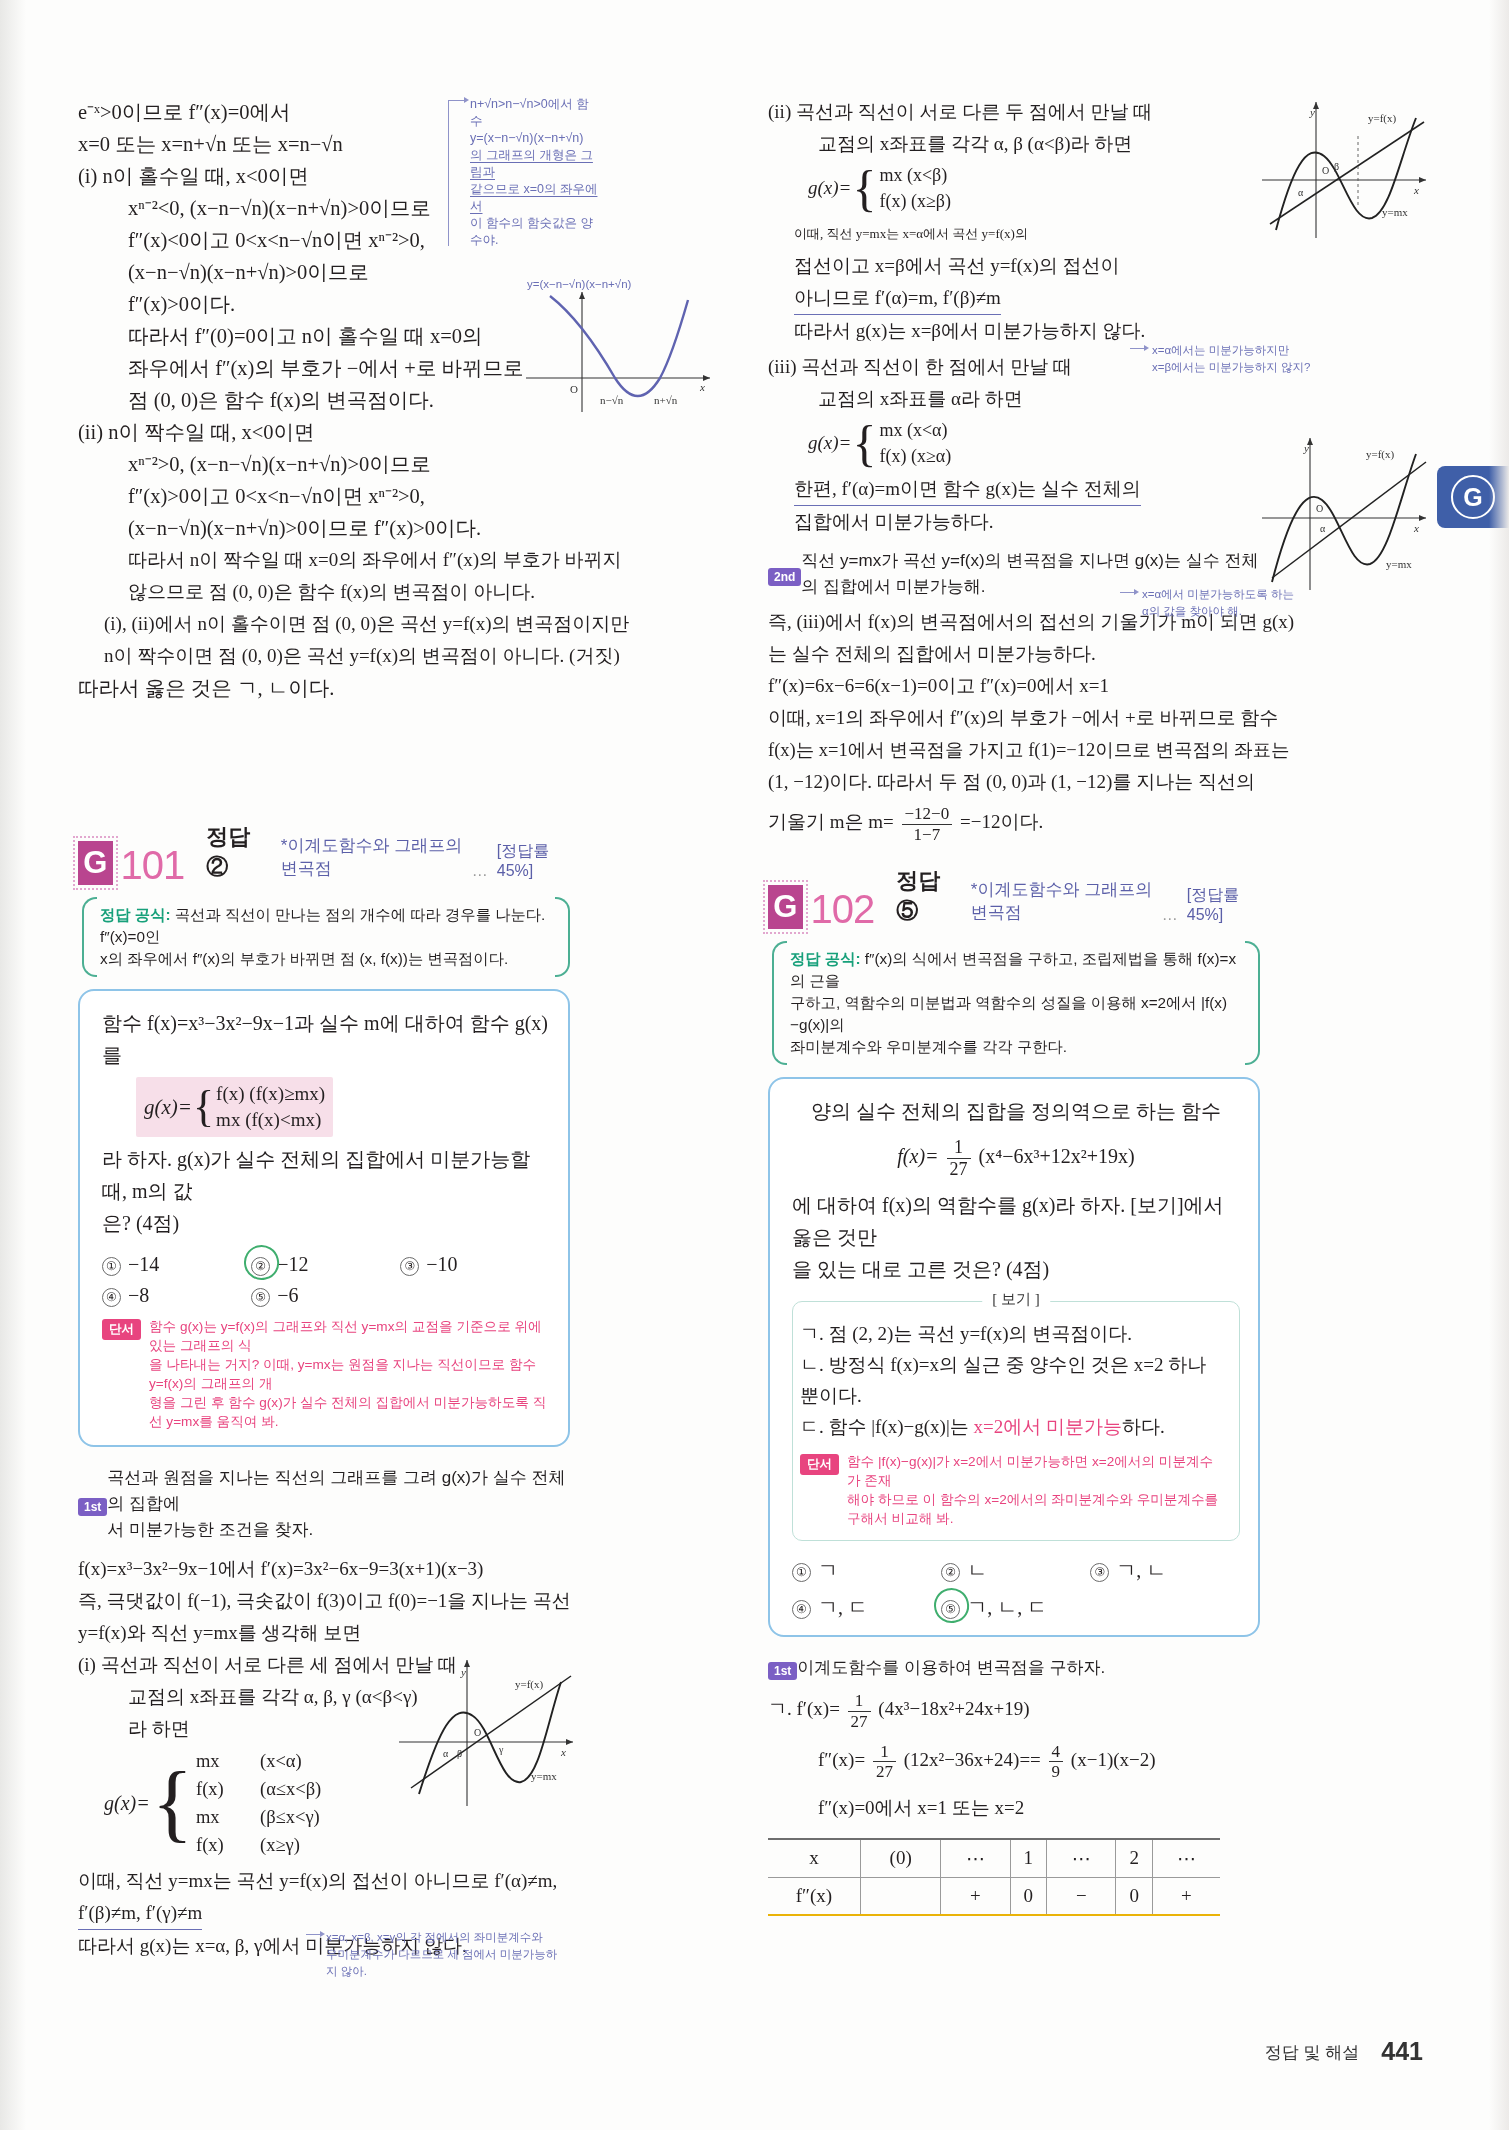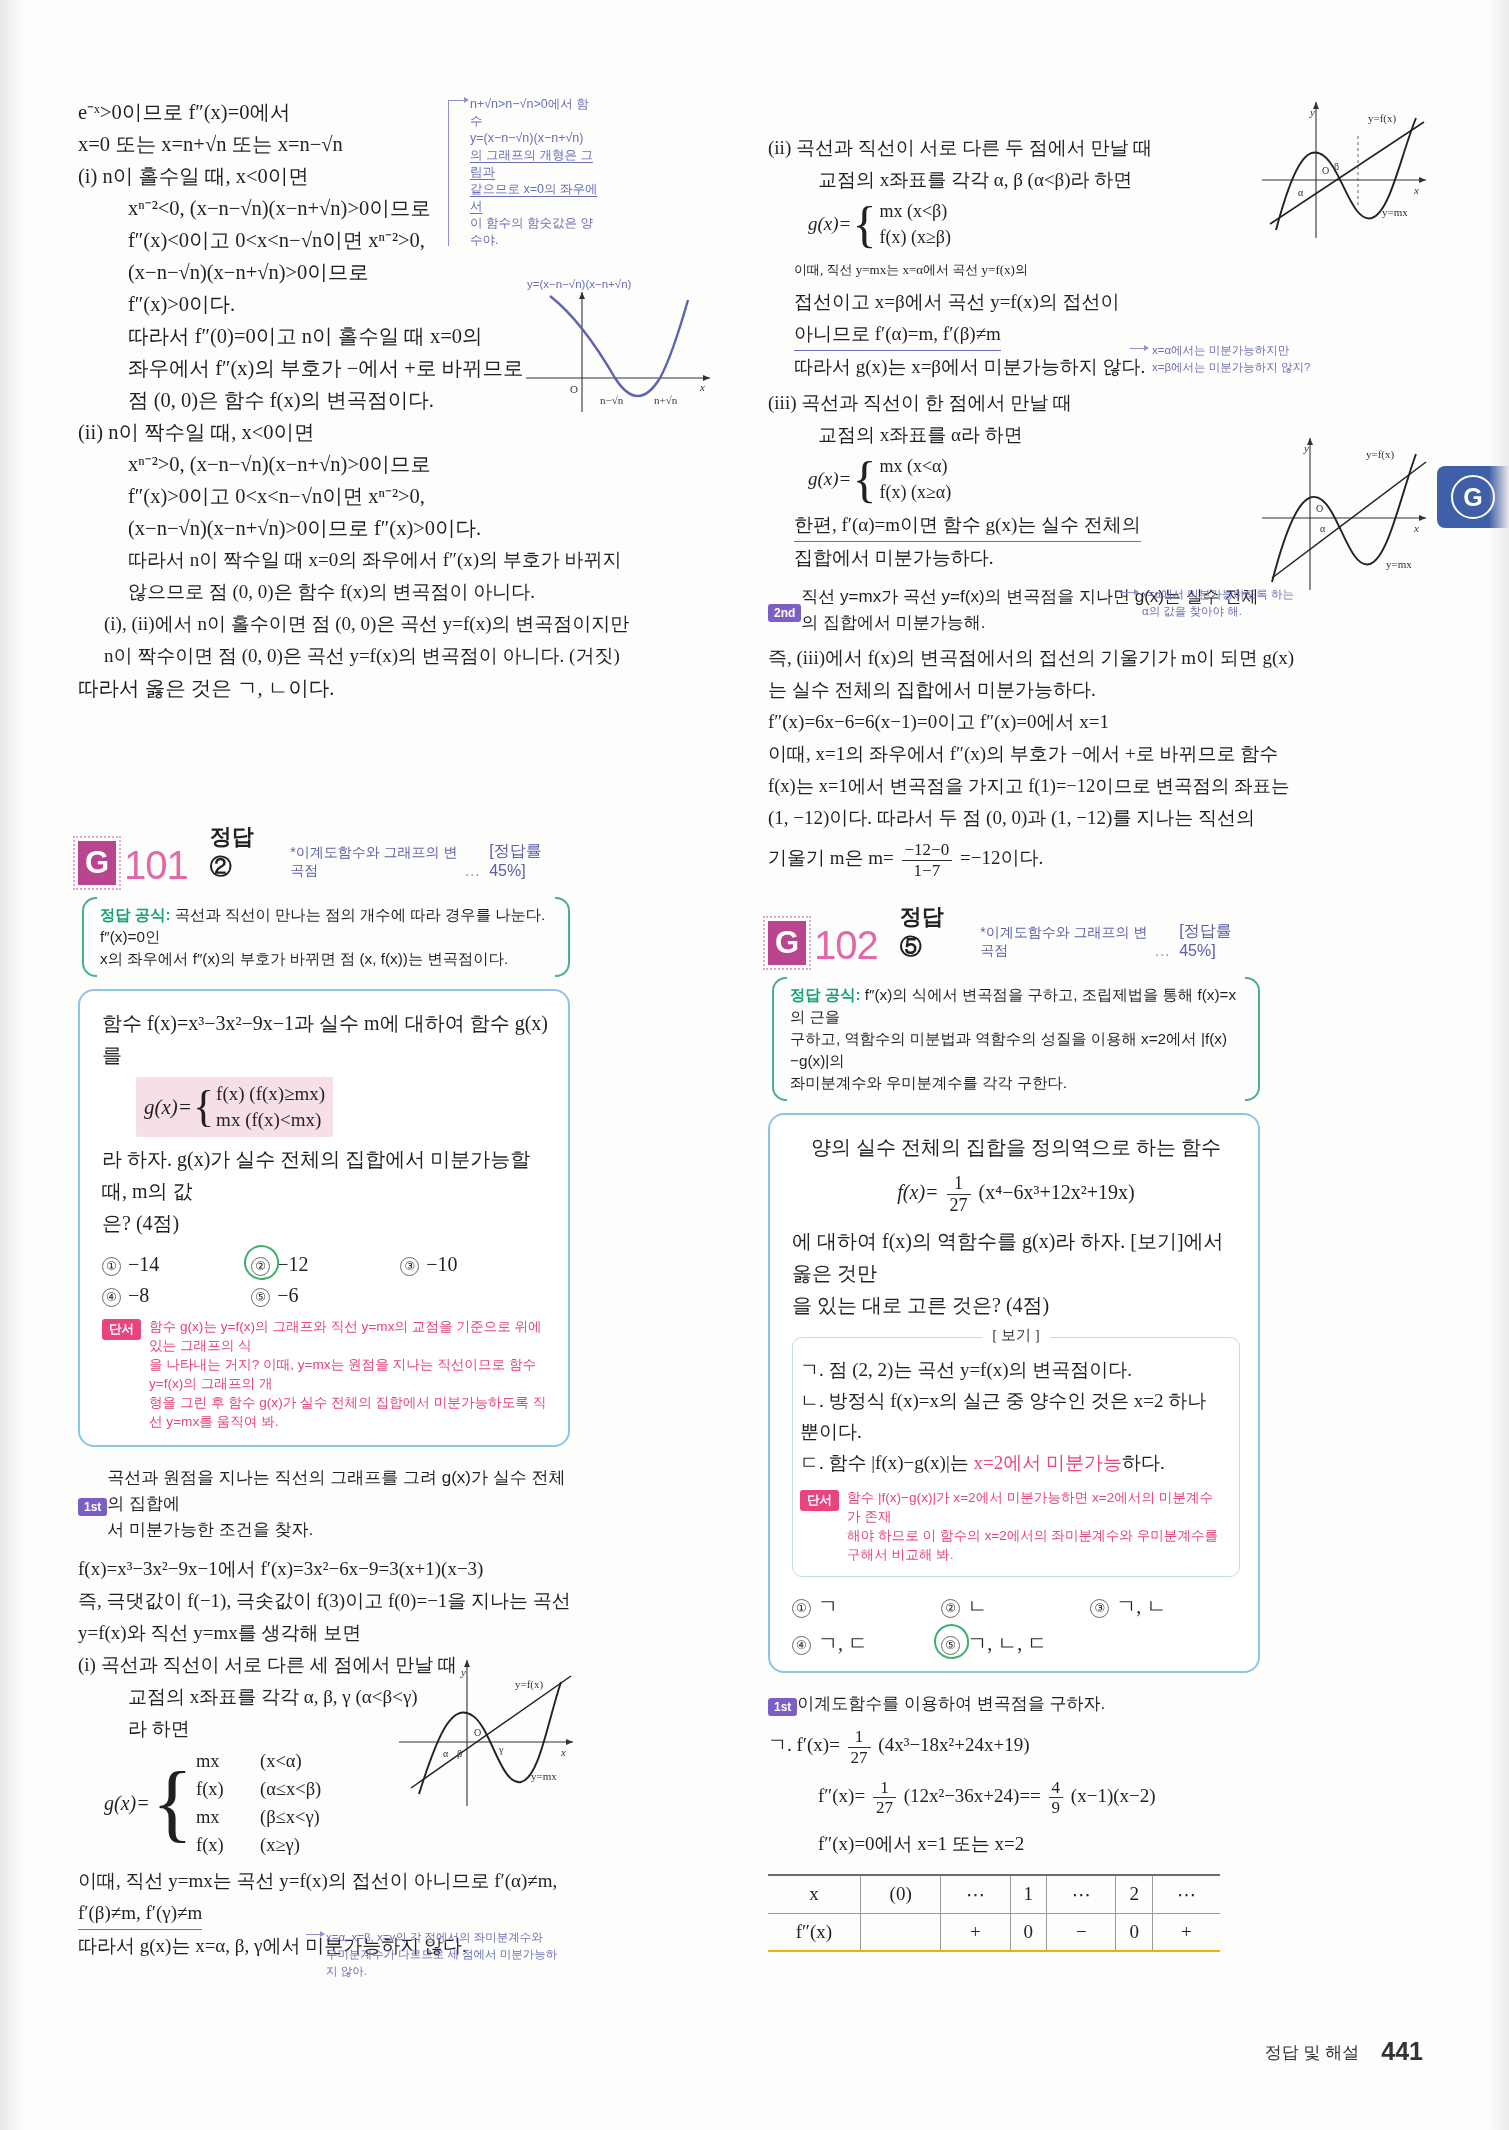--- a/index.html
+++ b/index.html
@@ -19,21 +19,21 @@
     pointer-events:none;
   }
   .page:after{
     content:"";position:absolute;right:0;top:0;bottom:0;width:20px;
     background:linear-gradient(to left,#eceae8,rgba(255,255,255,0));
     pointer-events:none;
   }
 
   .col{position:absolute;top:96px;width:492px;}
   .col-left{left:78px;}
-  .col-right{left:768px;margin-top:36px;}
+  .col-right{left:768px;}
 
   
   .ln{font-size:20.5px;line-height:32px;white-space:nowrap;}
   .ln.wrap{white-space:normal;}
   .mi{font-family:"Liberation Serif",serif;font-style:italic;}
   .ind1{padding-left:26px;}
   .ind2{padding-left:50px;}
 
   
   .frac{display:inline-block;vertical-align:middle;text-align:center;font-size:17px;line-height:1.15;margin:0 3px;}
@@ -52,21 +52,21 @@
   
   .prob-head{display:flex;align-items:flex-end;gap:0;margin-top:6px;}
   .gbadge{
     width:44px;height:44px;background:#b9458f;color:#fff;
     font-family:"Liberation Sans",sans-serif;font-weight:bold;font-size:31px;
     display:flex;align-items:center;justify-content:center;
     outline:2px dotted #e2a7cf;outline-offset:3px;
   }
   .pnum{font-family:"Liberation Sans",sans-serif;font-size:40px;color:#e06aa8;margin-left:8px;line-height:.98;letter-spacing:-1px;}
   .answer{font-family:"Liberation Sans",sans-serif;font-weight:bold;font-size:22px;margin-left:22px;padding-bottom:3px;color:#231f20;}
-  .topic{font-family:"Liberation Sans",sans-serif;font-size:14px;color:#5b5fa8;margin-left:18px;padding-bottom:5px;}
+  .topic{font-family:"Liberation Sans",sans-serif;font-size:17px;color:#5b5fa8;margin-left:18px;padding-bottom:5px;}
   .rate{font-family:"Liberation Sans",sans-serif;font-size:16px;color:#5b5fa8;padding-bottom:5px;margin-left:4px;}
   .dots{color:#9b9b9b;margin:0 5px;}
 
   
   .formula-box{position:relative;margin:12px 0 0 4px;padding:7px 14px 7px 18px;}
   .formula-box:before,.formula-box:after{
     content:"";position:absolute;top:0;bottom:0;width:13px;
     border:2.2px solid #4caf93;
   }
   .formula-box:before{left:0;border-right:none;border-radius:14px 0 0 14px;}

